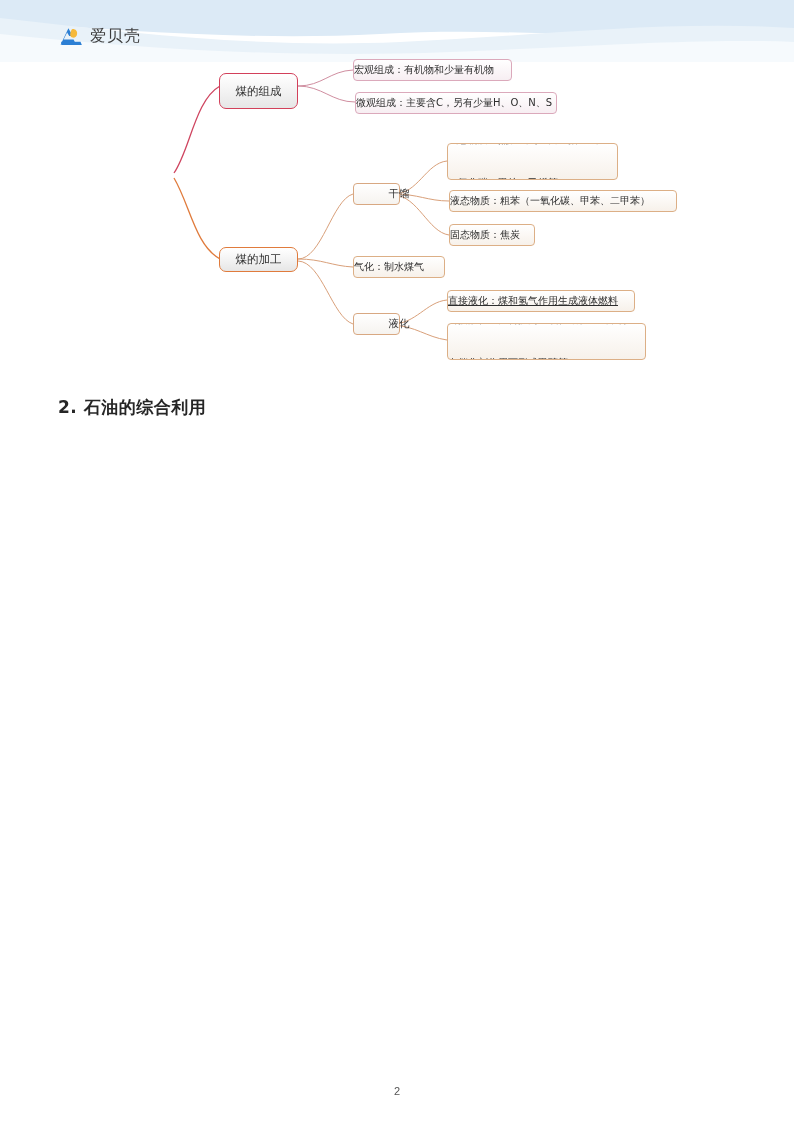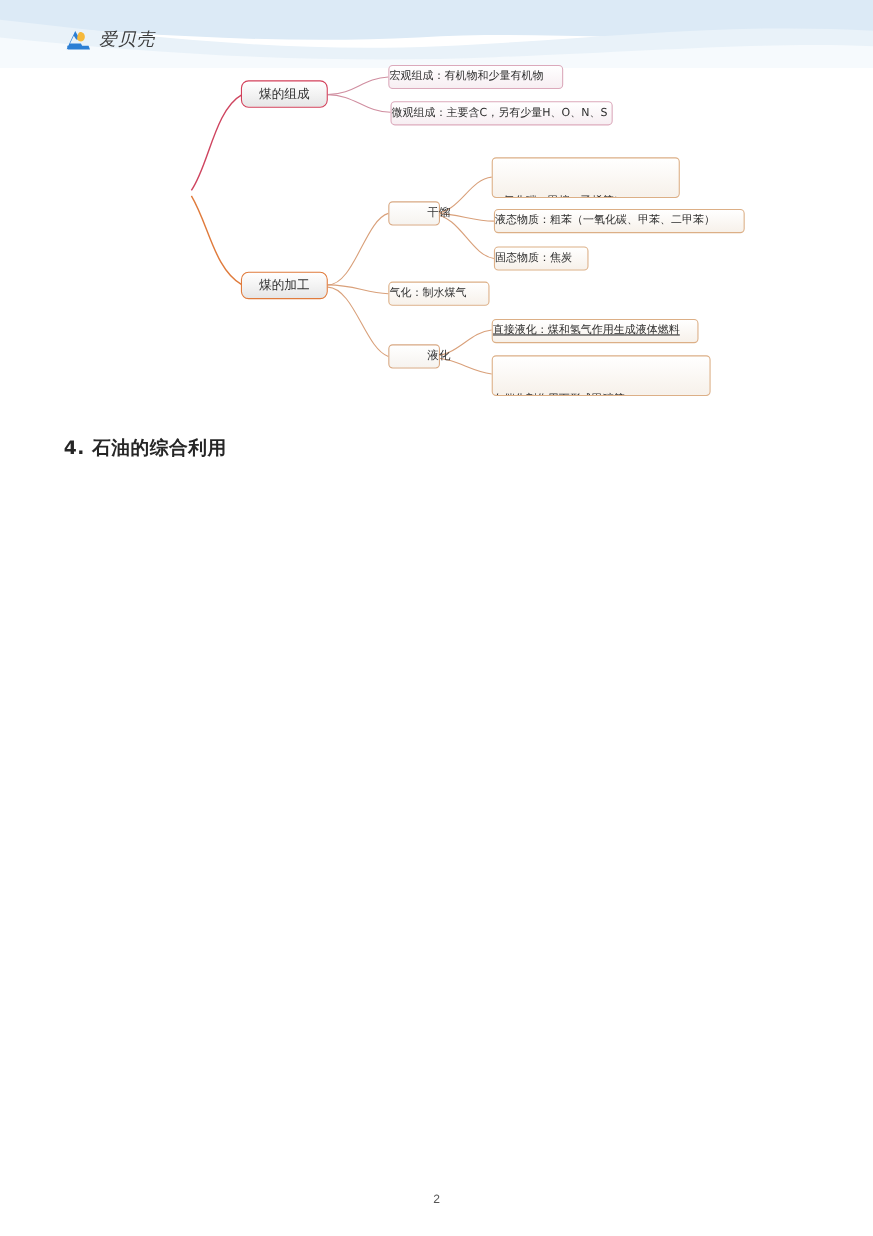--- a/index.html
+++ b/index.html
@@ -26,21 +26,20 @@
   #page-header svg { display: block; }
 
   #brand {
     position: absolute;
     top: 24px;
     left: 58px;
     display: flex;
     align-items: center;
     gap: 6px;
     z-index: 5;
-    font-style: italic;
   }
   #brand .logo-mark { width: 26px; height: 24px; display: block; }
   #brand .brand-name {
     font-size: 16px;
     color: #3c3c3c;
     letter-spacing: 1px;
     font-family: "DejaVu Sans", "Liberation Sans", sans-serif;
   }
 
   
@@ -184,21 +183,21 @@
 
     <path d="M394,194 C418,194 426,163 447,161" stroke="#d9a07a" stroke-width="1" fill="none"></path>
     <path d="M394,194 C418,194 428,201 449,201" stroke="#d9a07a" stroke-width="1" fill="none"></path>
     <path d="M394,195 C418,196 428,232 449,235" stroke="#d9a07a" stroke-width="1" fill="none"></path>
 
     <path d="M392,324 C416,324 426,302 447,300" stroke="#d9a07a" stroke-width="1" fill="none"></path>
     <path d="M392,325 C416,326 426,337 447,340" stroke="#d9a07a" stroke-width="1" fill="none"></path>
   </svg>
 
 
-  <div class="node lvl2 red" style="left:219px; top:73px; width:79px; height:25px;text-align:center;">
+  <div class="node lvl2 red" style="left:219px; top:73px; width:79px; height:36px;text-align:center;">
     <span>煤的组成</span>
   </div>
 
   <div class="node lvl2 orange" style="left:219px; top:247px; width:79px; height:25px;">
     <span>煤的加工</span>
   </div>
 
   <div class="node leaf pink" style="left:353px; top:59px; width:159px; height:22px;">
     <span class="txt">宏观组成：有机物和少量有机物</span>
   </div>
@@ -240,15 +239,15 @@
 
   <div class="node leaf tan two-line" style="left:447px; top:323px; width:199px; height:37px;">
     <span>
       <span class="txt">间接液化：先转换为一氧化碳和氢气，再</span>
       <span class="txt">在催化剂作用下形成甲醇等</span>
     </span>
   </div>
 
 </div>
 
-<div id="section-heading">4. 石油的综合利用</div>
+<div id="section-heading">2. 石油的综合利用</div>
 
 <div id="page-footer">2</div>
 
 </body></html>

